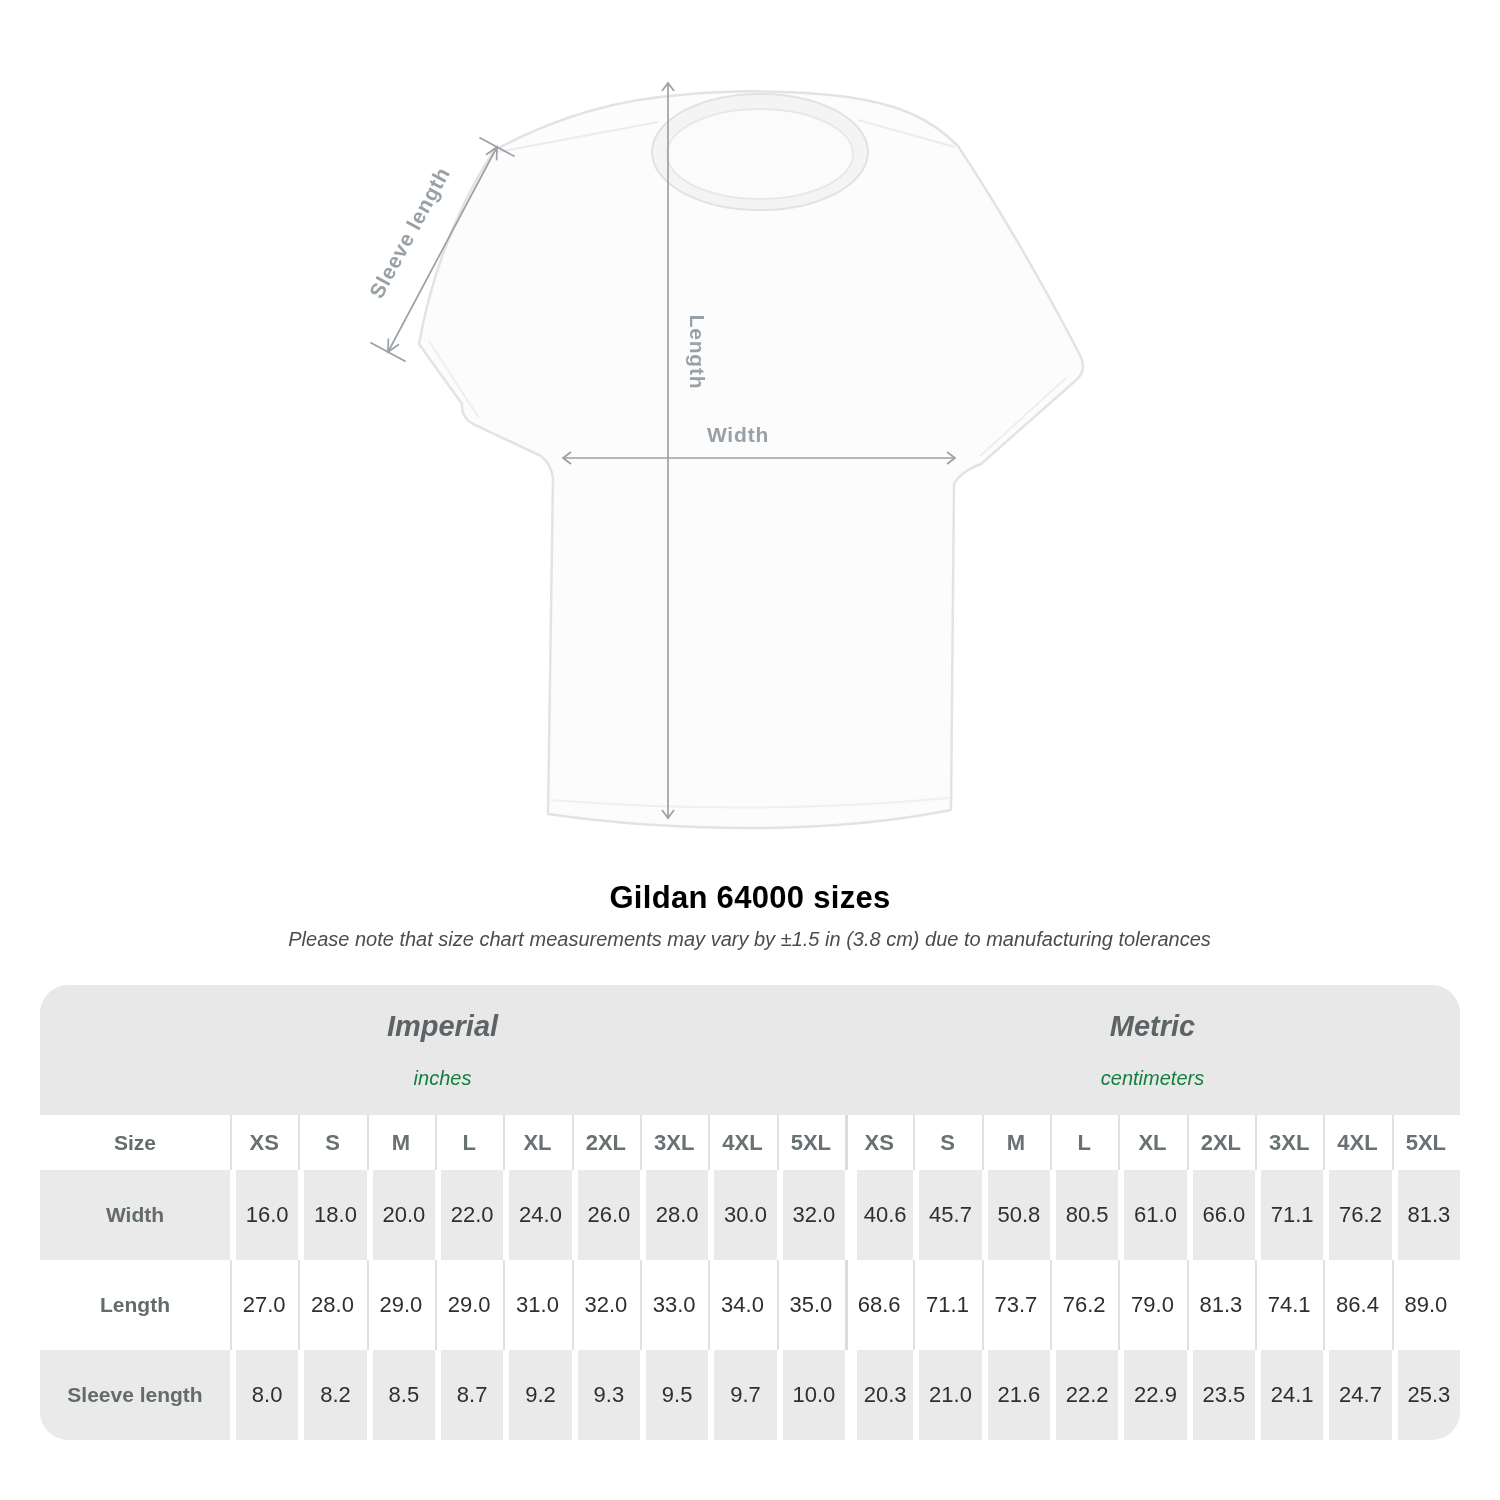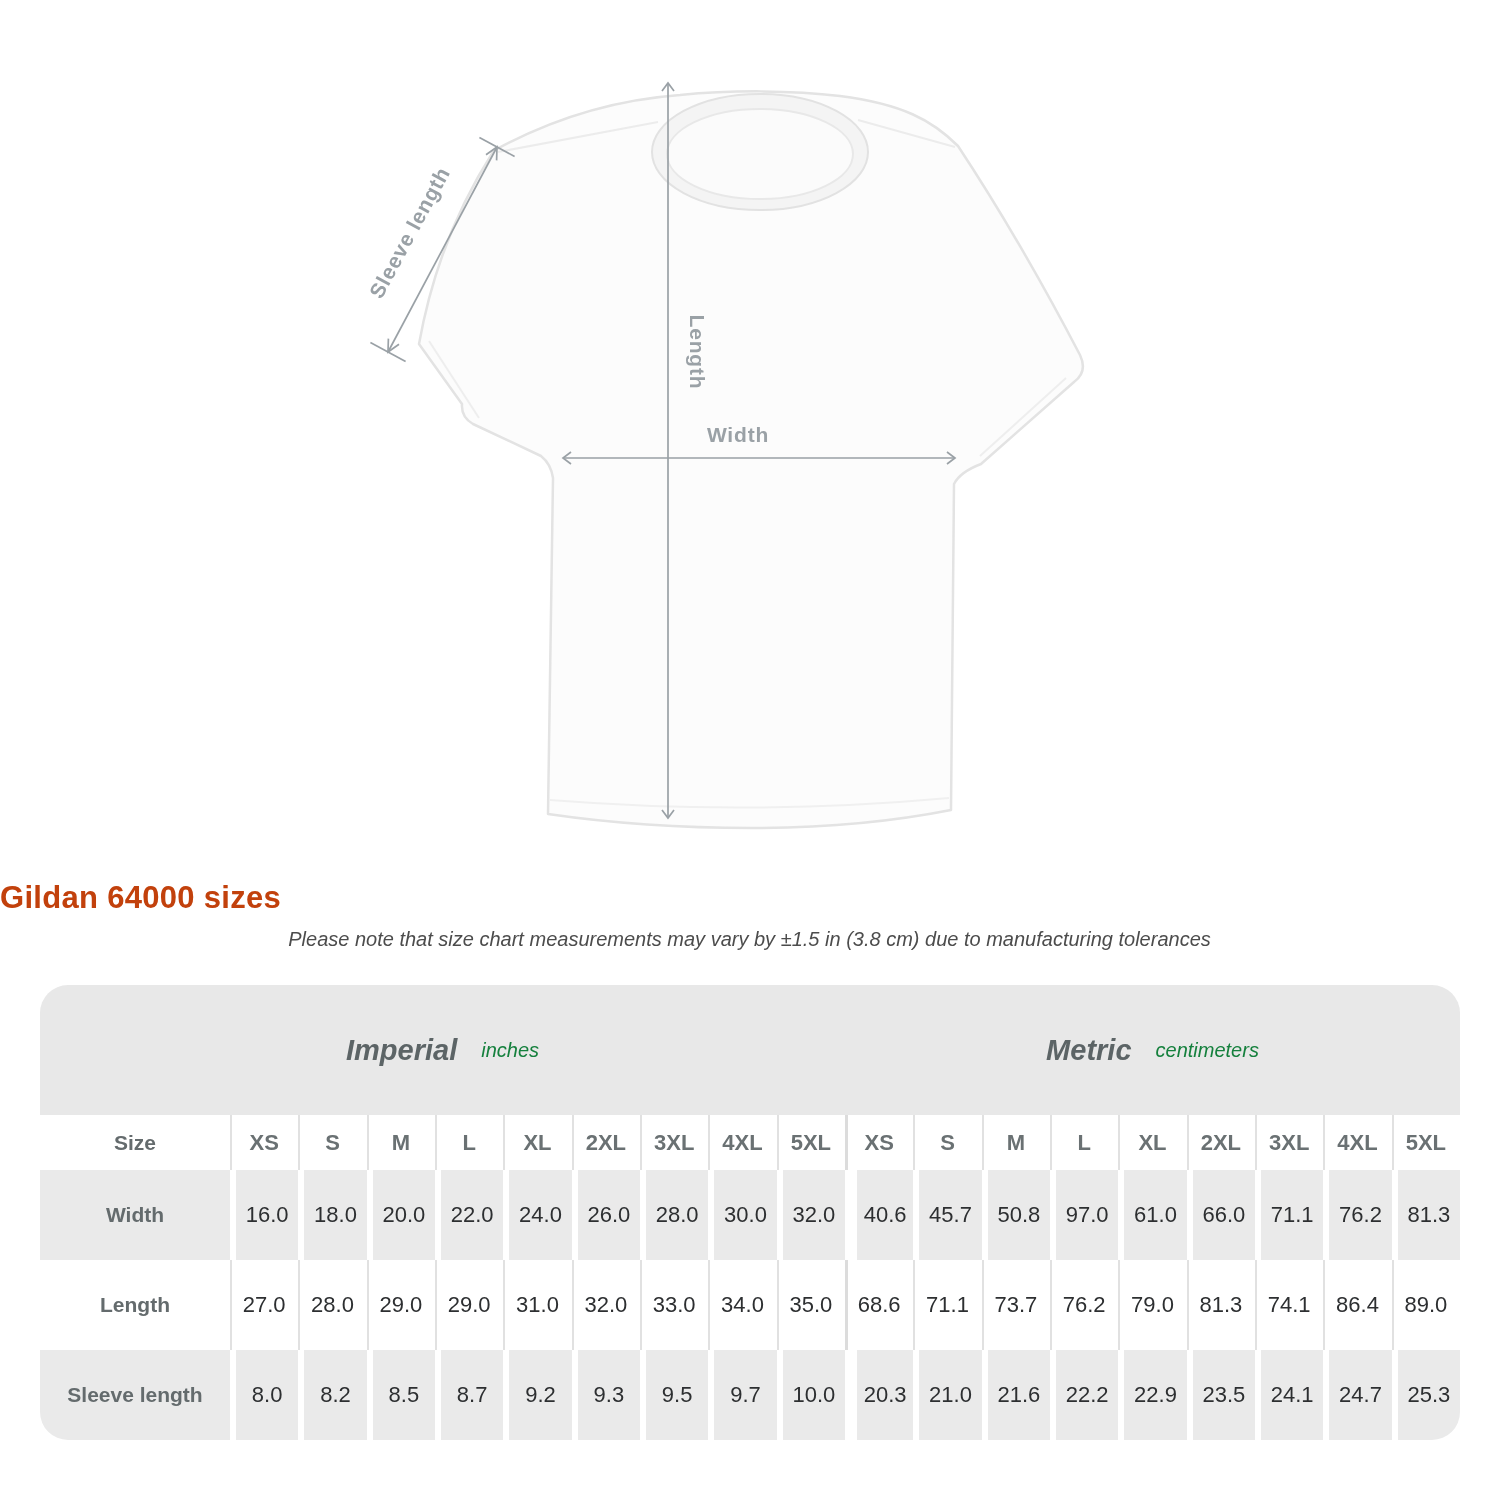--- a/index.html
+++ b/index.html
@@ -6,31 +6,31 @@
   html,body { width:1500px; height:1500px; background:#ffffff; overflow:hidden;
               font-family:"Liberation Sans", sans-serif; }
   .page { position:relative; width:1500px; height:1500px; background:#fff; }
 
   
   .shirt-wrap { position:absolute; left:350px; top:60px; width:740px; height:800px; }
   .shirt-wrap svg { width:100%; height:100%; display:block; }
   .ann-text { font-weight:bold; font-size:21px; letter-spacing:0.8px; }
 
   
-  .title { position:absolute; top:880px; left:0; width:1500px; text-align:left;
-           font-size:31px; font-weight:bold; color:#c2410c; letter-spacing:0.3px; }
+  .title { position:absolute; top:880px; left:0; width:1500px; text-align:center;
+           font-size:31px; font-weight:bold; color:#000000; letter-spacing:0.3px; }
   .note  { position:absolute; top:928px; left:0; width:1499px; text-align:center;
            font-style:italic; font-size:20px; color:#4c4c4c; }
 
   
   .size-table { position:absolute; left:40px; top:985px; width:1420px;
                 border-radius:28px; overflow:hidden; background:#fff; }
   .grid { display:grid; grid-template-columns:190px repeat(18, 1fr); }
   .band { height:130px; background:#e8e8e8; }
-  .band .group { display:flex; flex-direction:row; align-items:center;
+  .band .group { display:flex; flex-direction:column; align-items:center;
                  justify-content:center; gap:24px; }
   .band .g1 { grid-column:1 / 11; }
   .band .g2 { grid-column:11 / 20; }
   .gname { font-size:29px; font-weight:bold; font-style:italic; color:#5c6466; }
   .gunit { font-size:20px; font-style:italic; color:#15803d; }
 
   .trow.row-size { height:55px; background:#fff; }
   .trow.row-data { height:90px; }
   .trow.shade .cell { background:#eaeaea; }
   .trow.light { background:#fff; }
@@ -161,21 +161,21 @@
           <div class="cell val">20.0</div>
           <div class="cell val">22.0</div>
           <div class="cell val">24.0</div>
           <div class="cell val">26.0</div>
           <div class="cell val">28.0</div>
           <div class="cell val">30.0</div>
           <div class="cell val">32.0</div>
           <div class="cell val gs">40.6</div>
           <div class="cell val">45.7</div>
           <div class="cell val">50.8</div>
-          <div class="cell val">97.0</div>
+          <div class="cell val">80.5</div>
           <div class="cell val">61.0</div>
           <div class="cell val">66.0</div>
           <div class="cell val">71.1</div>
           <div class="cell val">76.2</div>
           <div class="cell val">81.3</div>
         </div>
         <div class="grid trow row-data light">
           <div class="cell lab">Length</div>
           <div class="cell val">27.0</div>
           <div class="cell val">28.0</div>

